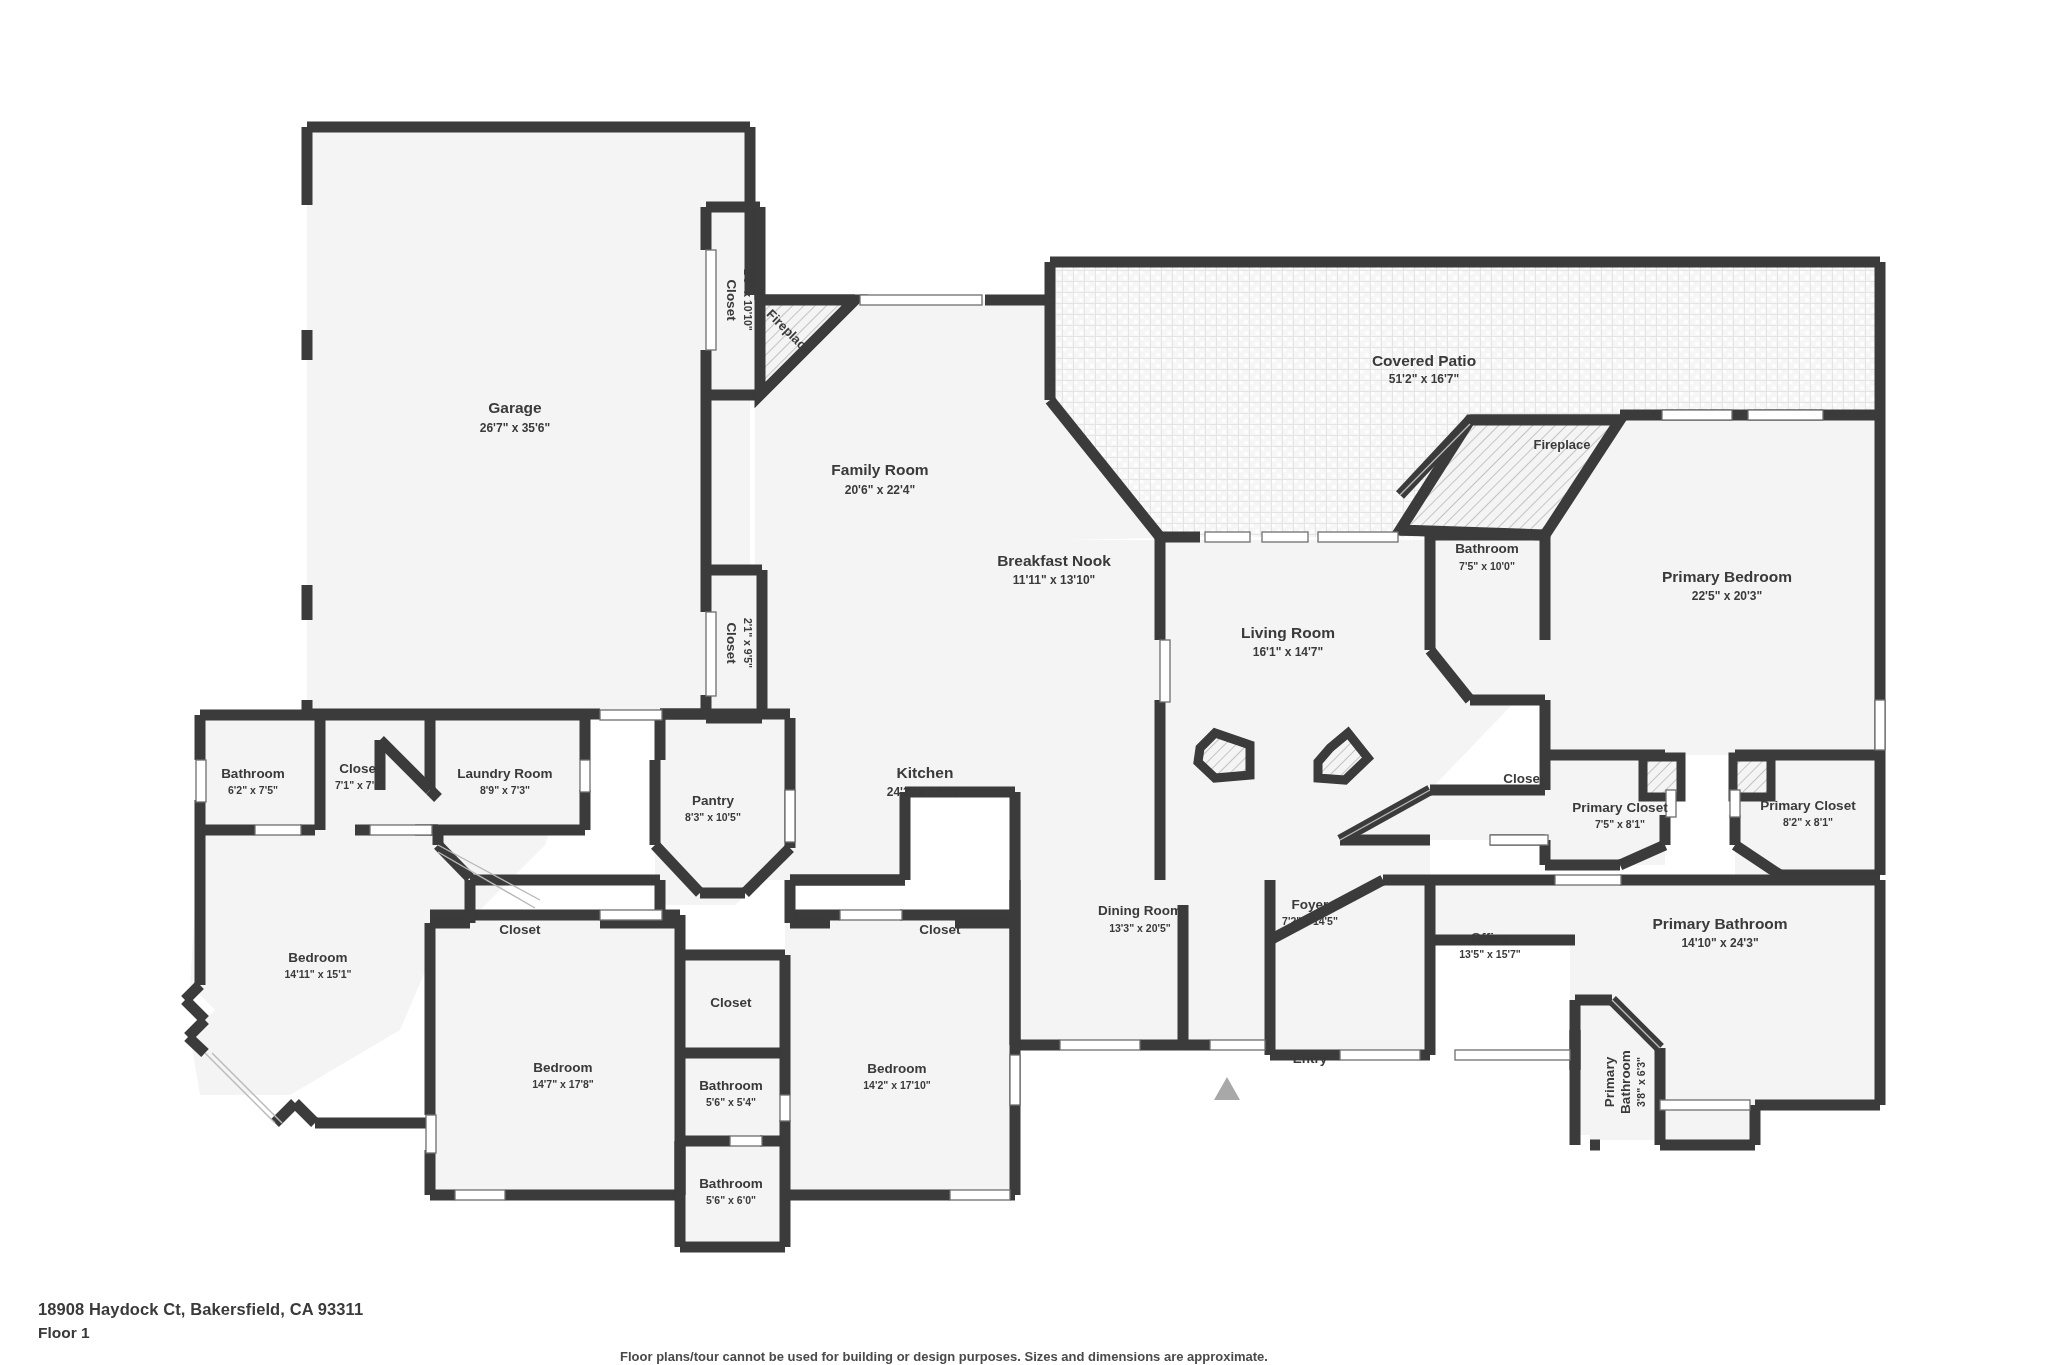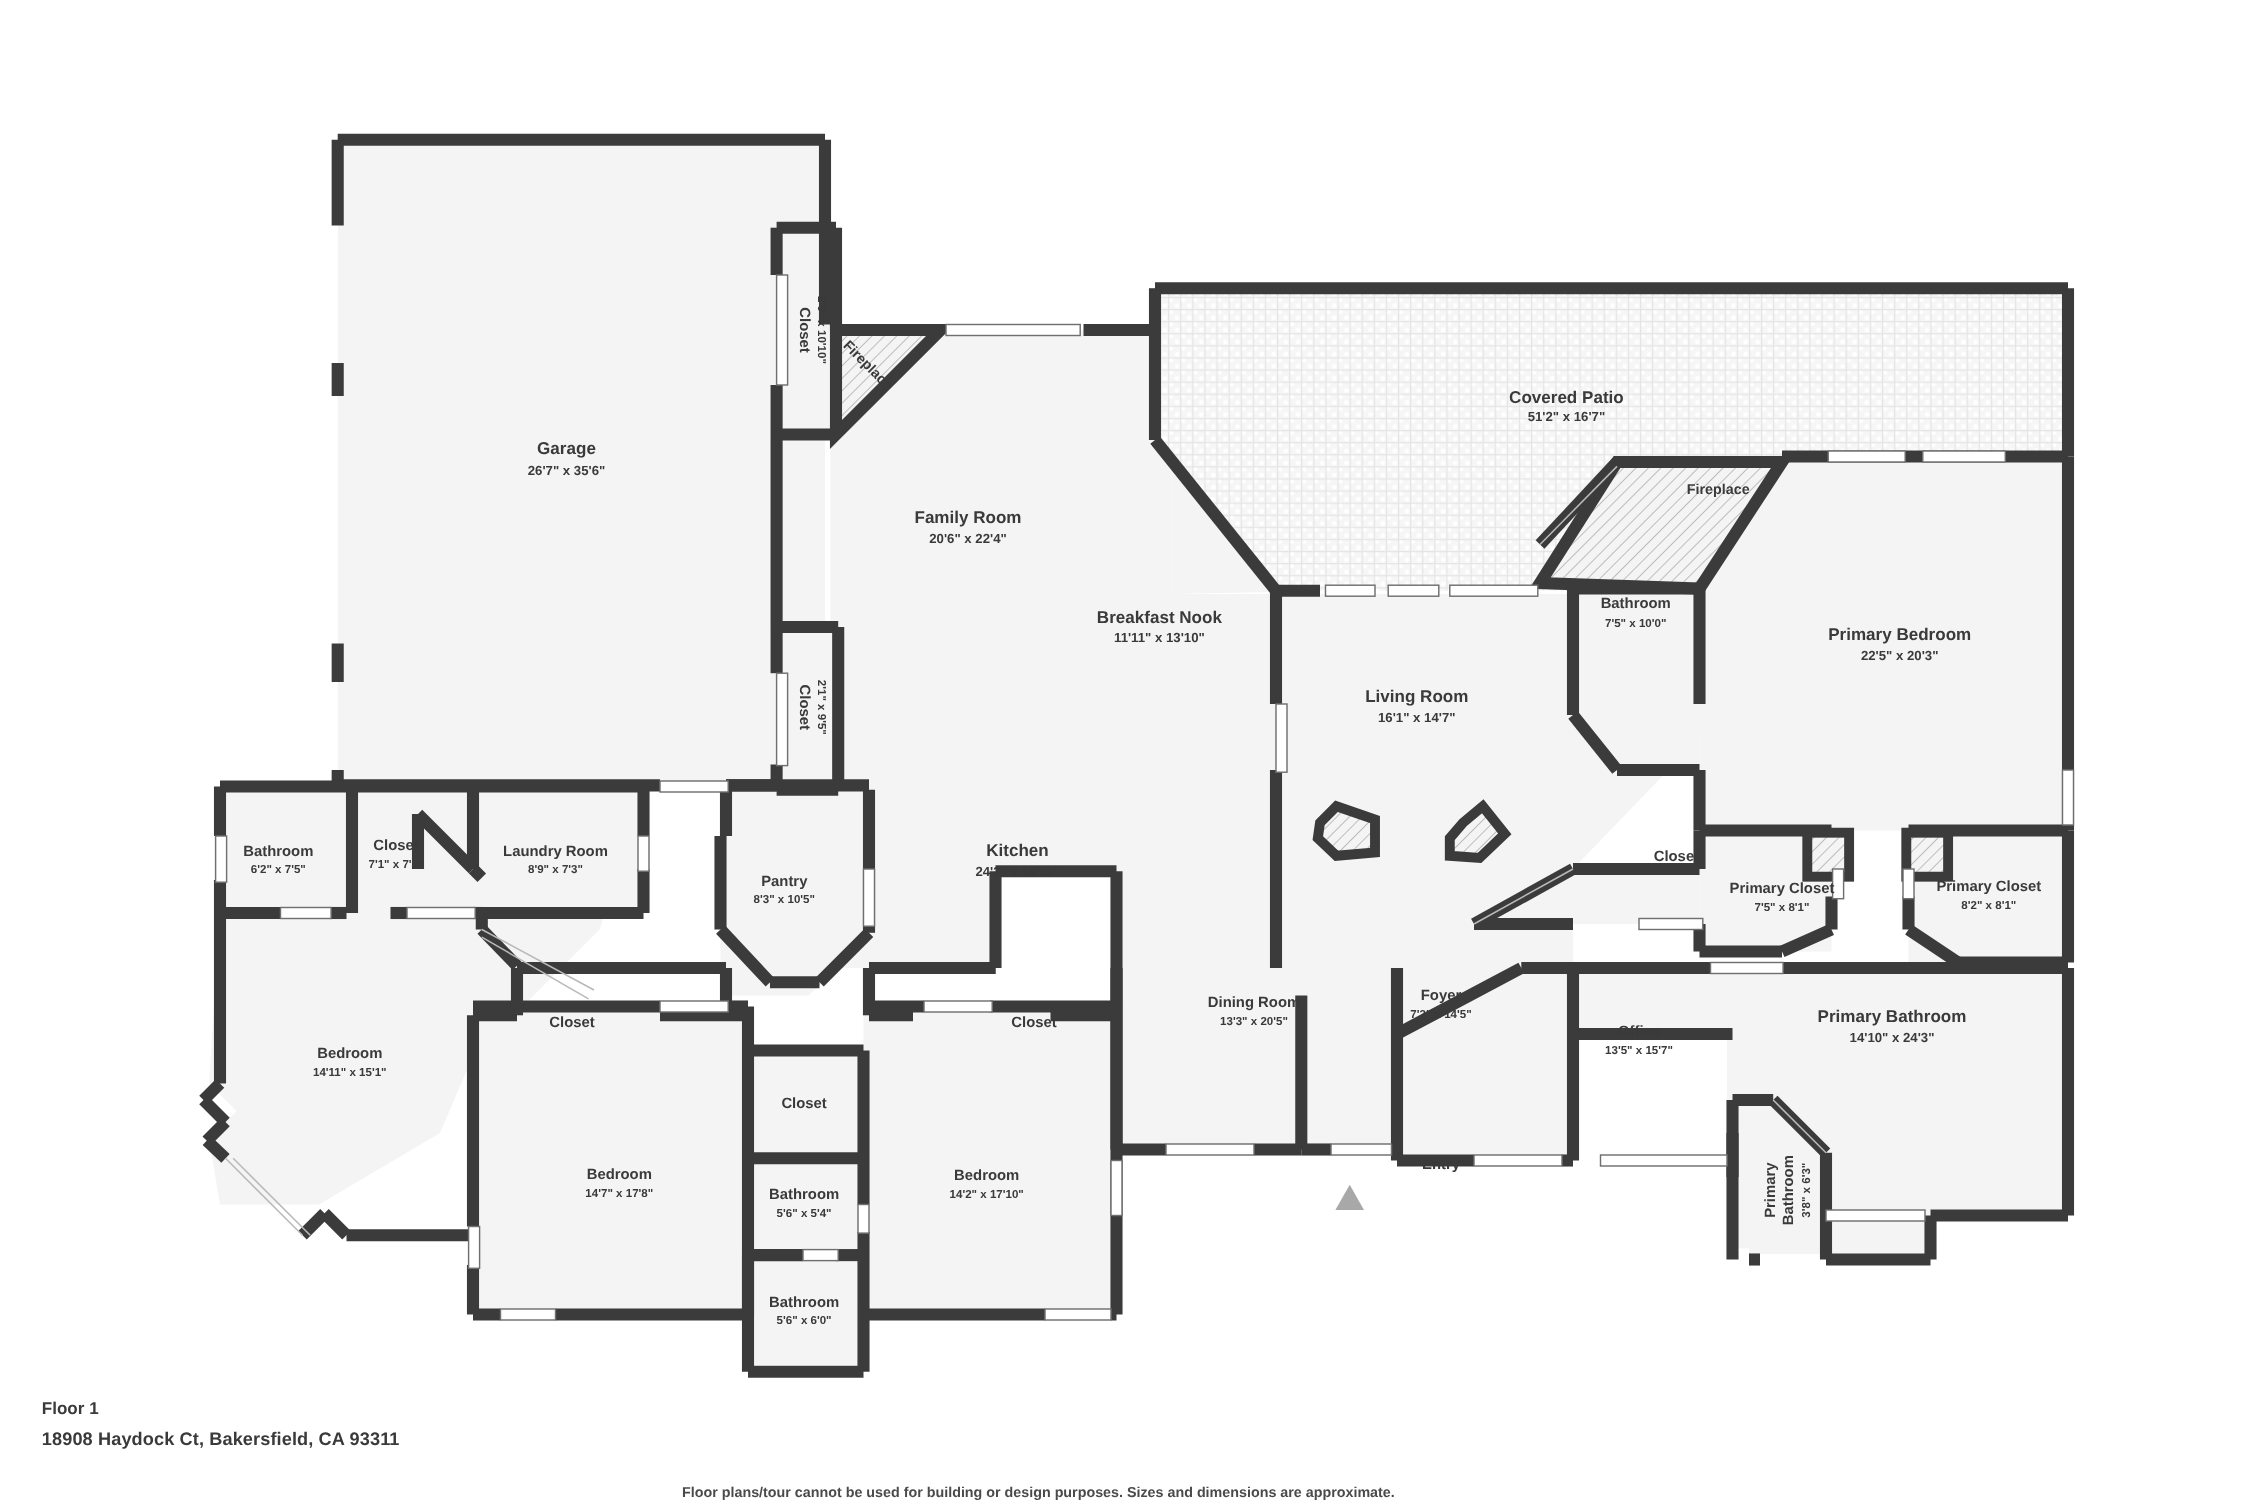--- a/index.html
+++ b/index.html
@@ -12,21 +12,21 @@
   .door-line{stroke:#b9b9b9;stroke-width:1.4;fill:none;}
   .win{stroke:#6f6f6f;stroke-width:1.3;fill:#ffffff;}
   .hatch-fp{fill:url(#hatch45);stroke:#3b3b3b;stroke-width:11;}
   .hatch-col{fill:url(#hatch45);stroke:#3b3b3b;stroke-width:9;}
   .label{font-family:"Liberation Sans",sans-serif;font-weight:bold;font-size:15.5px;fill:#3a3a3a;text-anchor:middle;}
   .dim{font-family:"Liberation Sans",sans-serif;font-weight:bold;font-size:12px;fill:#3a3a3a;text-anchor:middle;}
   .label-sm{font-family:"Liberation Sans",sans-serif;font-weight:bold;font-size:13.5px;fill:#3a3a3a;text-anchor:middle;}
   .dim-sm{font-family:"Liberation Sans",sans-serif;font-weight:bold;font-size:10.5px;fill:#3a3a3a;text-anchor:middle;}
   .fp-label{font-family:"Liberation Sans",sans-serif;font-weight:bold;font-size:13px;fill:#3a3a3a;text-anchor:middle;}
   .footer-addr{position:absolute;left:38px;top:1300px;font-size:16.5px;font-weight:bold;color:#3a3a3a;letter-spacing:0.1px;}
-  .footer-floor{position:absolute;left:38px;top:1272px;font-size:15.5px;font-weight:bold;color:#3a3a3a;}
+  .footer-floor{position:absolute;left:38px;top:1324px;font-size:15.5px;font-weight:bold;color:#3a3a3a;}
   .footer-disclaimer{position:absolute;left:0;top:1349px;width:1888px;text-align:center;font-size:13px;font-weight:bold;color:#4a4a4a;}
   .entry-arrow{fill:#a8a8a8;}
 </style>
 </head>
 <body>
 
 <div id="plan-root">
 
 <svg id="floorplan" viewBox="0 0 2048 1365">
   <defs>

